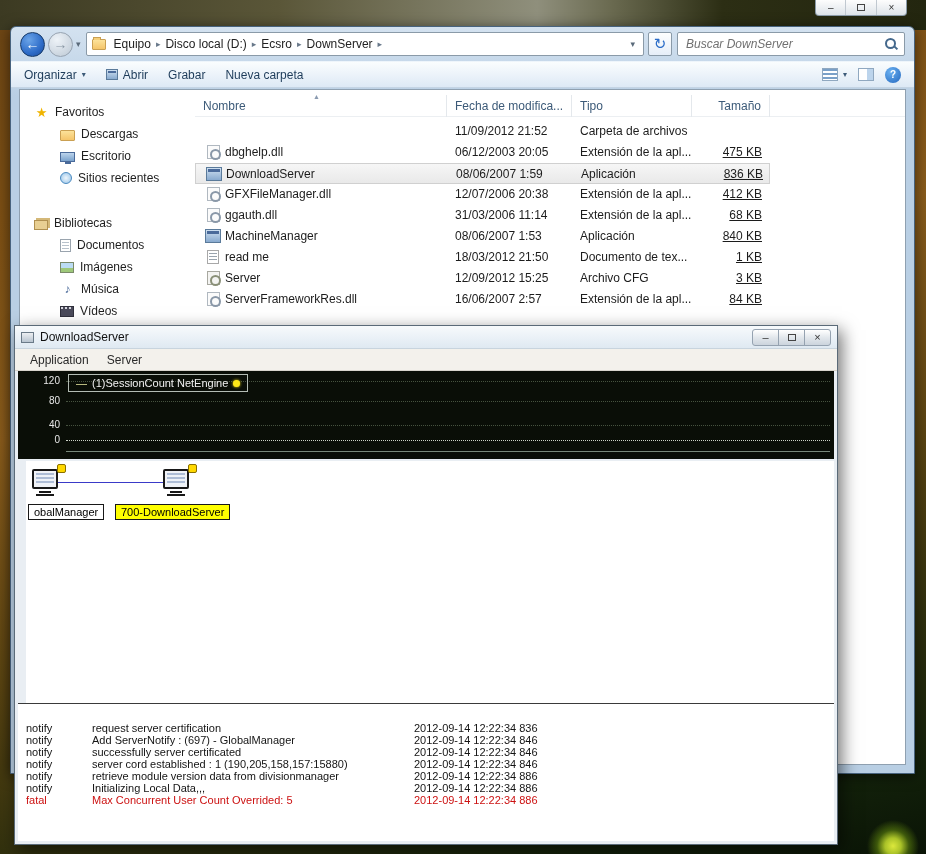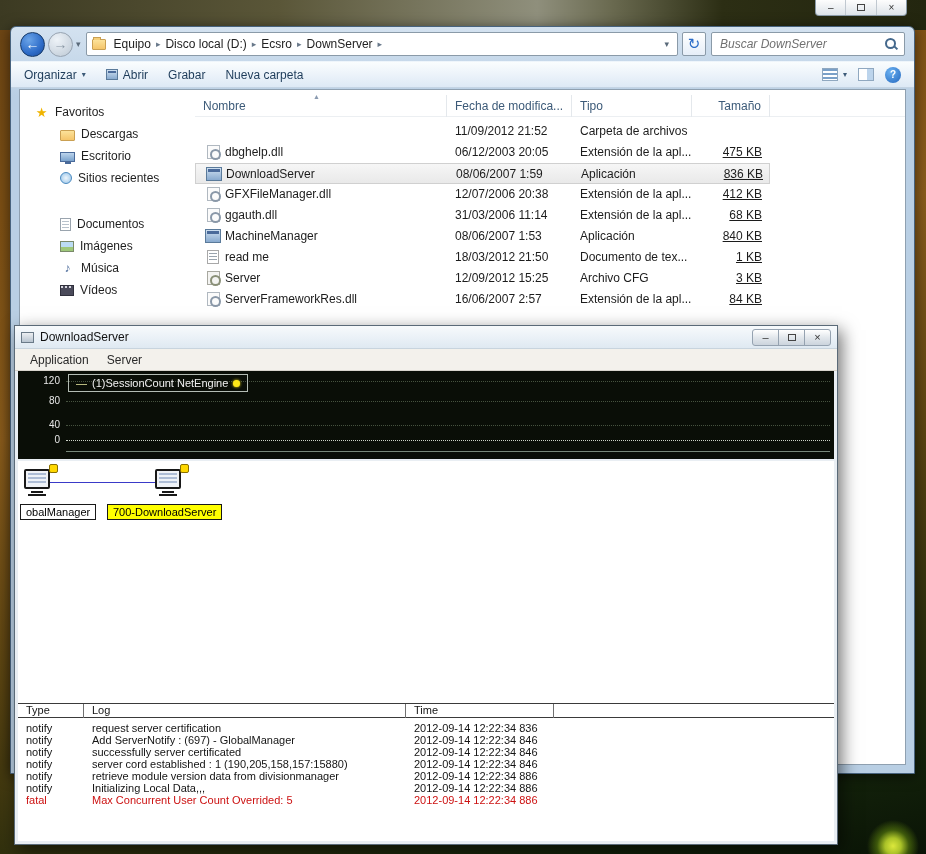--- a/index.html
+++ b/index.html
@@ -41,21 +41,21 @@
     display:flex; align-items:center; padding:0 5px; font-size:12px; color:#222; min-width:0; overflow:hidden; }
   .mini-folder { width:14px; height:11px; background:linear-gradient(#fce29a,#f5c56a);
     border:1px solid #caa052; border-radius:1px; position:relative; flex:none; margin-right:3px; }
   .mini-folder::before { content:""; position:absolute; top:-3px; left:0; width:6px; height:2px;
     background:#f5cf7a; border:1px solid #caa052; border-bottom:none; }
   .crumb { padding:0 5px; white-space:nowrap; }
   .crumb-sep { color:#68788a; font-size:9px; }
   .addr-chevron { margin-left:auto; color:#5a6a7a; font-size:9px; padding:0 3px; }
   .btn-refresh { width:24px; height:24px; margin:0 5px 0 4px; color:#2a6cc8; font-size:15px; text-align:center; line-height:22px;
     background:linear-gradient(#feffff,#e6eef8); border:1px solid #8a9aa8; border-radius:2px; flex:none; }
-  .search { width:194px; height:24px; background:#fff; border:1px solid #8a9aa8; border-radius:2px;
+  .search { width:228px; height:24px; background:#fff; border:1px solid #8a9aa8; border-radius:2px;
     display:flex; align-items:center; padding:0 6px; flex:none; }
   .search input { border:none; outline:none; flex:1; min-width:0; font-size:12px; color:#333;
     background:transparent; font-family:inherit; }
   .search input::placeholder { font-style:italic; color:#707070; }
   .mag { width:13px; height:13px; position:relative; flex:none; }
   .mag::before { content:""; position:absolute; left:0; top:0; width:7px; height:7px; border:2px solid #44688c; border-radius:50%; }
   .mag::after { content:""; position:absolute; left:9px; top:9px; width:4px; height:2px; background:#44688c; transform:rotate(45deg); }
 
   .cmdbar { position:absolute; top:34px; left:0; right:0; height:27px;
     background:linear-gradient(#fafdfe,#ecf3fa 50%,#dde9f5);
@@ -144,21 +144,21 @@
   .chart { position:absolute; top:45px; left:3px; right:3px; height:88px; background:#0a0e07; }
   .ytick { position:absolute; left:0; width:42px; text-align:right; font-size:10px; color:#e8e8e8; }
   .gridline { position:absolute; left:48px; right:4px; height:0; border-top:1px dotted #46523f; }
   .zero-line { position:absolute; left:48px; right:4px; height:0; border-top:1px dotted #ccd2c6; }
   .x-axis { position:absolute; left:48px; right:4px; top:80px; border-top:1px solid #78887a; }
   .legend { position:absolute; left:50px; top:3px; height:18px; border:1px solid #b4bcb4;
     display:flex; align-items:center; gap:5px; padding:0 7px; font-size:11px; color:#f0f0f0; }
   .legend-dash { color:#e8e8a0; font-size:11px; }
   .legend-dot { width:7px; height:7px; border-radius:50%; background:#ffe818; box-shadow:0 0 3px #ffe818; }
 
-  .canvas { position:absolute; top:135px; left:3px; right:3px; height:242px; background:#fff;text-align:center; }
+  .canvas { position:absolute; top:135px; left:11px; right:3px; height:242px; background:#fff;text-align:center; }
   .link-line { position:absolute; left:24px; top:21px; width:126px; height:1px; background:#3a3ac8; }
   .pc { position:absolute; width:36px; height:36px; }
   .pc-1 { left:6px; top:5px; } .pc-2 { left:137px; top:5px; }
   .monitor { position:absolute; left:0; top:3px; width:26px; height:20px; border:2px solid #181818; background:#f0f2f6; border-radius:2px; }
   .monitor::after { content:""; position:absolute; left:2px; right:2px; top:2px; bottom:2px;
     background:repeating-linear-gradient(180deg,#aebdd6 0 2px,#eef2f8 2px 4px); }
   .pc-base1 { position:absolute; left:7px; top:25px; width:12px; height:2px; background:#181818; }
   .pc-base2 { position:absolute; left:4px; top:28px; width:18px; height:2px; background:#181818; }
   .plug { position:absolute; right:2px; top:-2px; width:9px; height:9px; background:#ffd800; border:1px solid #8a7000; border-radius:2px; }
   .node-label { position:absolute; top:43px; height:16px; line-height:14px; border:1px solid #181818;
@@ -257,20 +257,24 @@
         <div class="side-item">
           <span class="si si-monitor"></span>
           <span>Escritorio</span>
         </div>
         <div class="side-item">
           <span class="si si-clock"></span>
           <span>Sitios recientes</span>
         </div>
       </div>
       <div class="side-section">
+        <div class="side-header">
+          <span class="si si-lib"></span>
+          <span>Bibliotecas</span>
+        </div>
         <div class="side-item">
           <span class="si si-doc"></span>
           <span>Documentos</span>
         </div>
         <div class="side-item">
           <span class="si si-pic"></span>
           <span>Imágenes</span>
         </div>
         <div class="side-item">
           <span class="si si-music">♪</span>
@@ -404,25 +408,20 @@
       <span class="monitor"></span>
       <span class="pc-base1"></span>
       <span class="pc-base2"></span>
       <span class="plug"></span>
     </div>
     <div class="node-label nl-1">obalManager</div>
     <div class="node-label nl-2 hl">700-DownloadServer</div>
   </div>
 
   <div class="log">
-    <div class="log-head">
-      <span class="lh lh-type">Type</span>
-      <span class="lh lh-log">Log</span>
-      <span class="lh lh-time">Time</span>
-    </div>
     <div class="lrow" style="top:18px">
       <span class="l-type">notify</span>
       <span class="l-msg">request server certification</span>
       <span class="l-time">2012-09-14 12:22:34 836</span>
     </div>
     <div class="lrow" style="top:30px">
       <span class="l-type">notify</span>
       <span class="l-msg">Add ServerNotify : (697) - GlobalManager</span>
       <span class="l-time">2012-09-14 12:22:34 846</span>
     </div>

